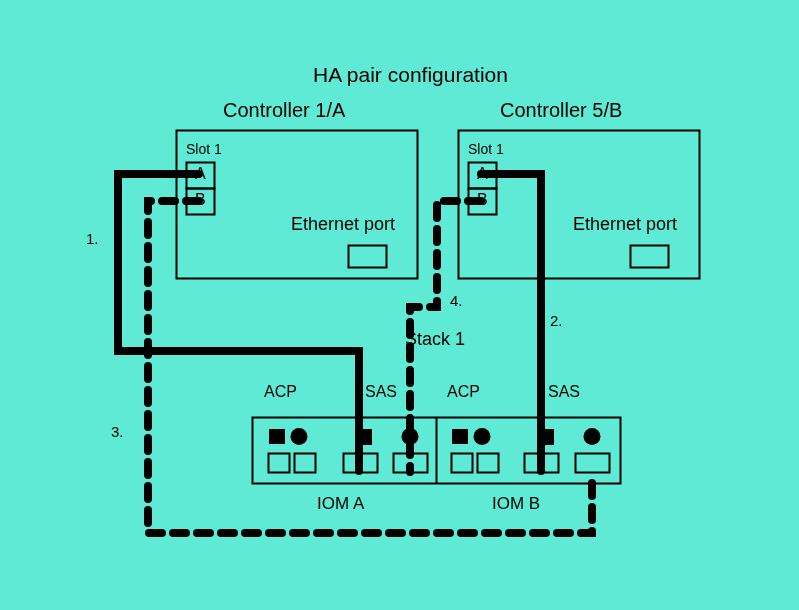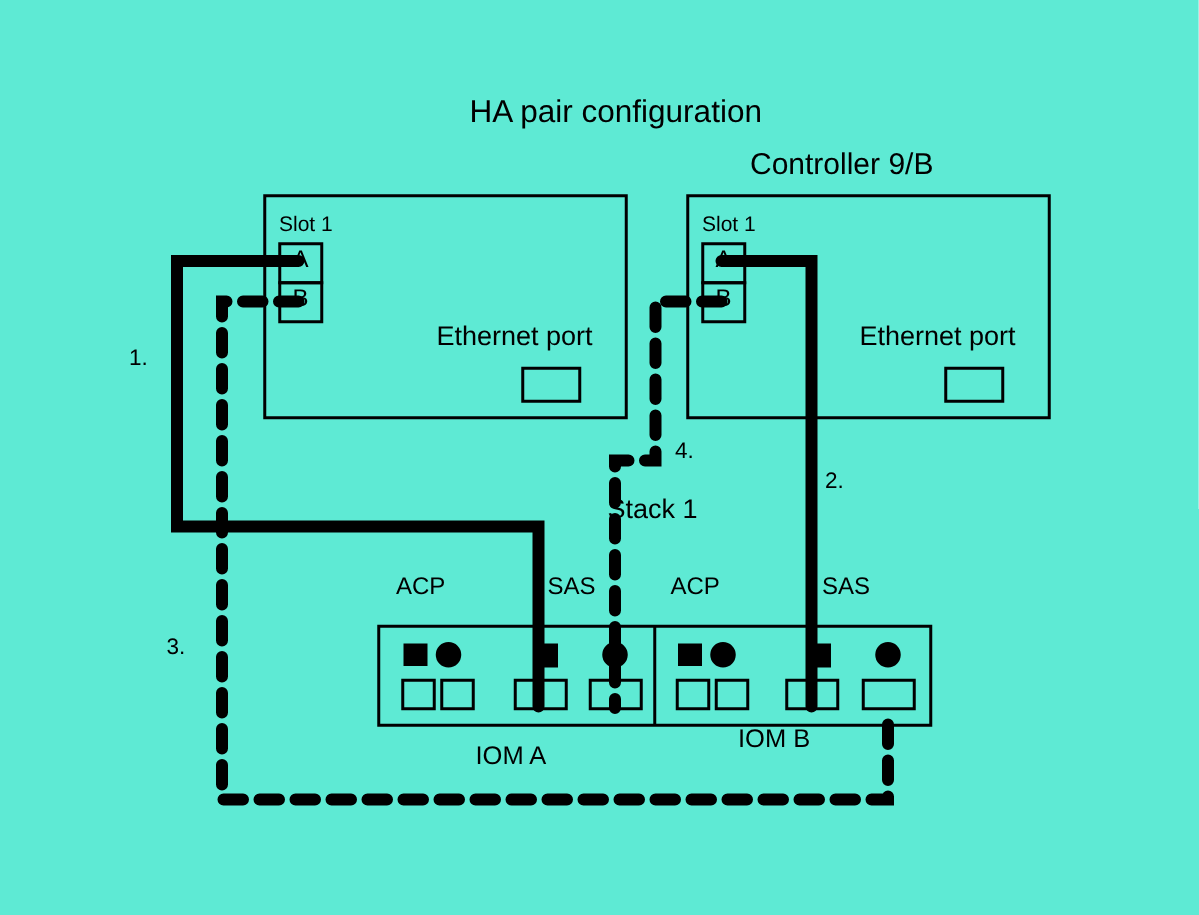--- a/index.html
+++ b/index.html
@@ -100,21 +100,22 @@
     <g fill="none" stroke="#000" stroke-width="8" stroke-linecap="round">
 
       <path d="M 199 174 L 118 174 L 118 351 L 359 351 L 359 471"></path>
 
       <path d="M 481 174 L 541 174 L 541 471"></path>
     </g>
   </svg>
 
   <span class="lbl title-lbl" style="left:313px; top:64px;">HA pair configuration</span>
 
-  <span class="lbl ctrl-lbl" style="left:500px; top:100px;">Controller 9/B</span>
+  <span class="lbl ctrl-lbl" style="left:223px; top:100px;">Controller 1/A</span>
+  <span class="lbl ctrl-lbl" style="left:500px; top:100px;">Controller 5/B</span>
 
   <span class="lbl slot-lbl" style="left:186px; top:142px;">Slot 1</span>
   <span class="lbl slot-lbl" style="left:468px; top:142px;">Slot 1</span>
 
   <span class="lbl port-lbl" style="left:195px; top:166px;">A</span>
   <span class="lbl port-lbl" style="left:195px; top:192px;">B</span>
   <span class="lbl port-lbl" style="left:477px; top:166px;">A</span>
   <span class="lbl port-lbl" style="left:477px; top:192px;">B</span>
 
   <span class="lbl eth-lbl" style="left:291px; top:215px;">Ethernet port</span>
@@ -126,15 +127,15 @@
   <span class="lbl num-lbl" style="left:450px; top:293px;">4.</span>
 
   <span class="lbl stack-lbl" style="left:389px; top:330px;margin-left:16px;">Stack 1</span>
 
   <span class="lbl bus-lbl" style="left:264px; top:384px;">ACP</span>
   <span class="lbl bus-lbl" style="left:365px; top:384px;">SAS</span>
   <span class="lbl bus-lbl" style="left:447px; top:384px;">ACP</span>
   <span class="lbl bus-lbl" style="left:548px; top:384px;">SAS</span>
 
   <span class="lbl iom-lbl" style="left:317px; top:495px;">IOM A</span>
-  <span class="lbl iom-lbl" style="left:492px; top:484px;">IOM B</span>
+  <span class="lbl iom-lbl" style="left:492px; top:495px;">IOM B</span>
 
 </div>
 
 </body></html>

